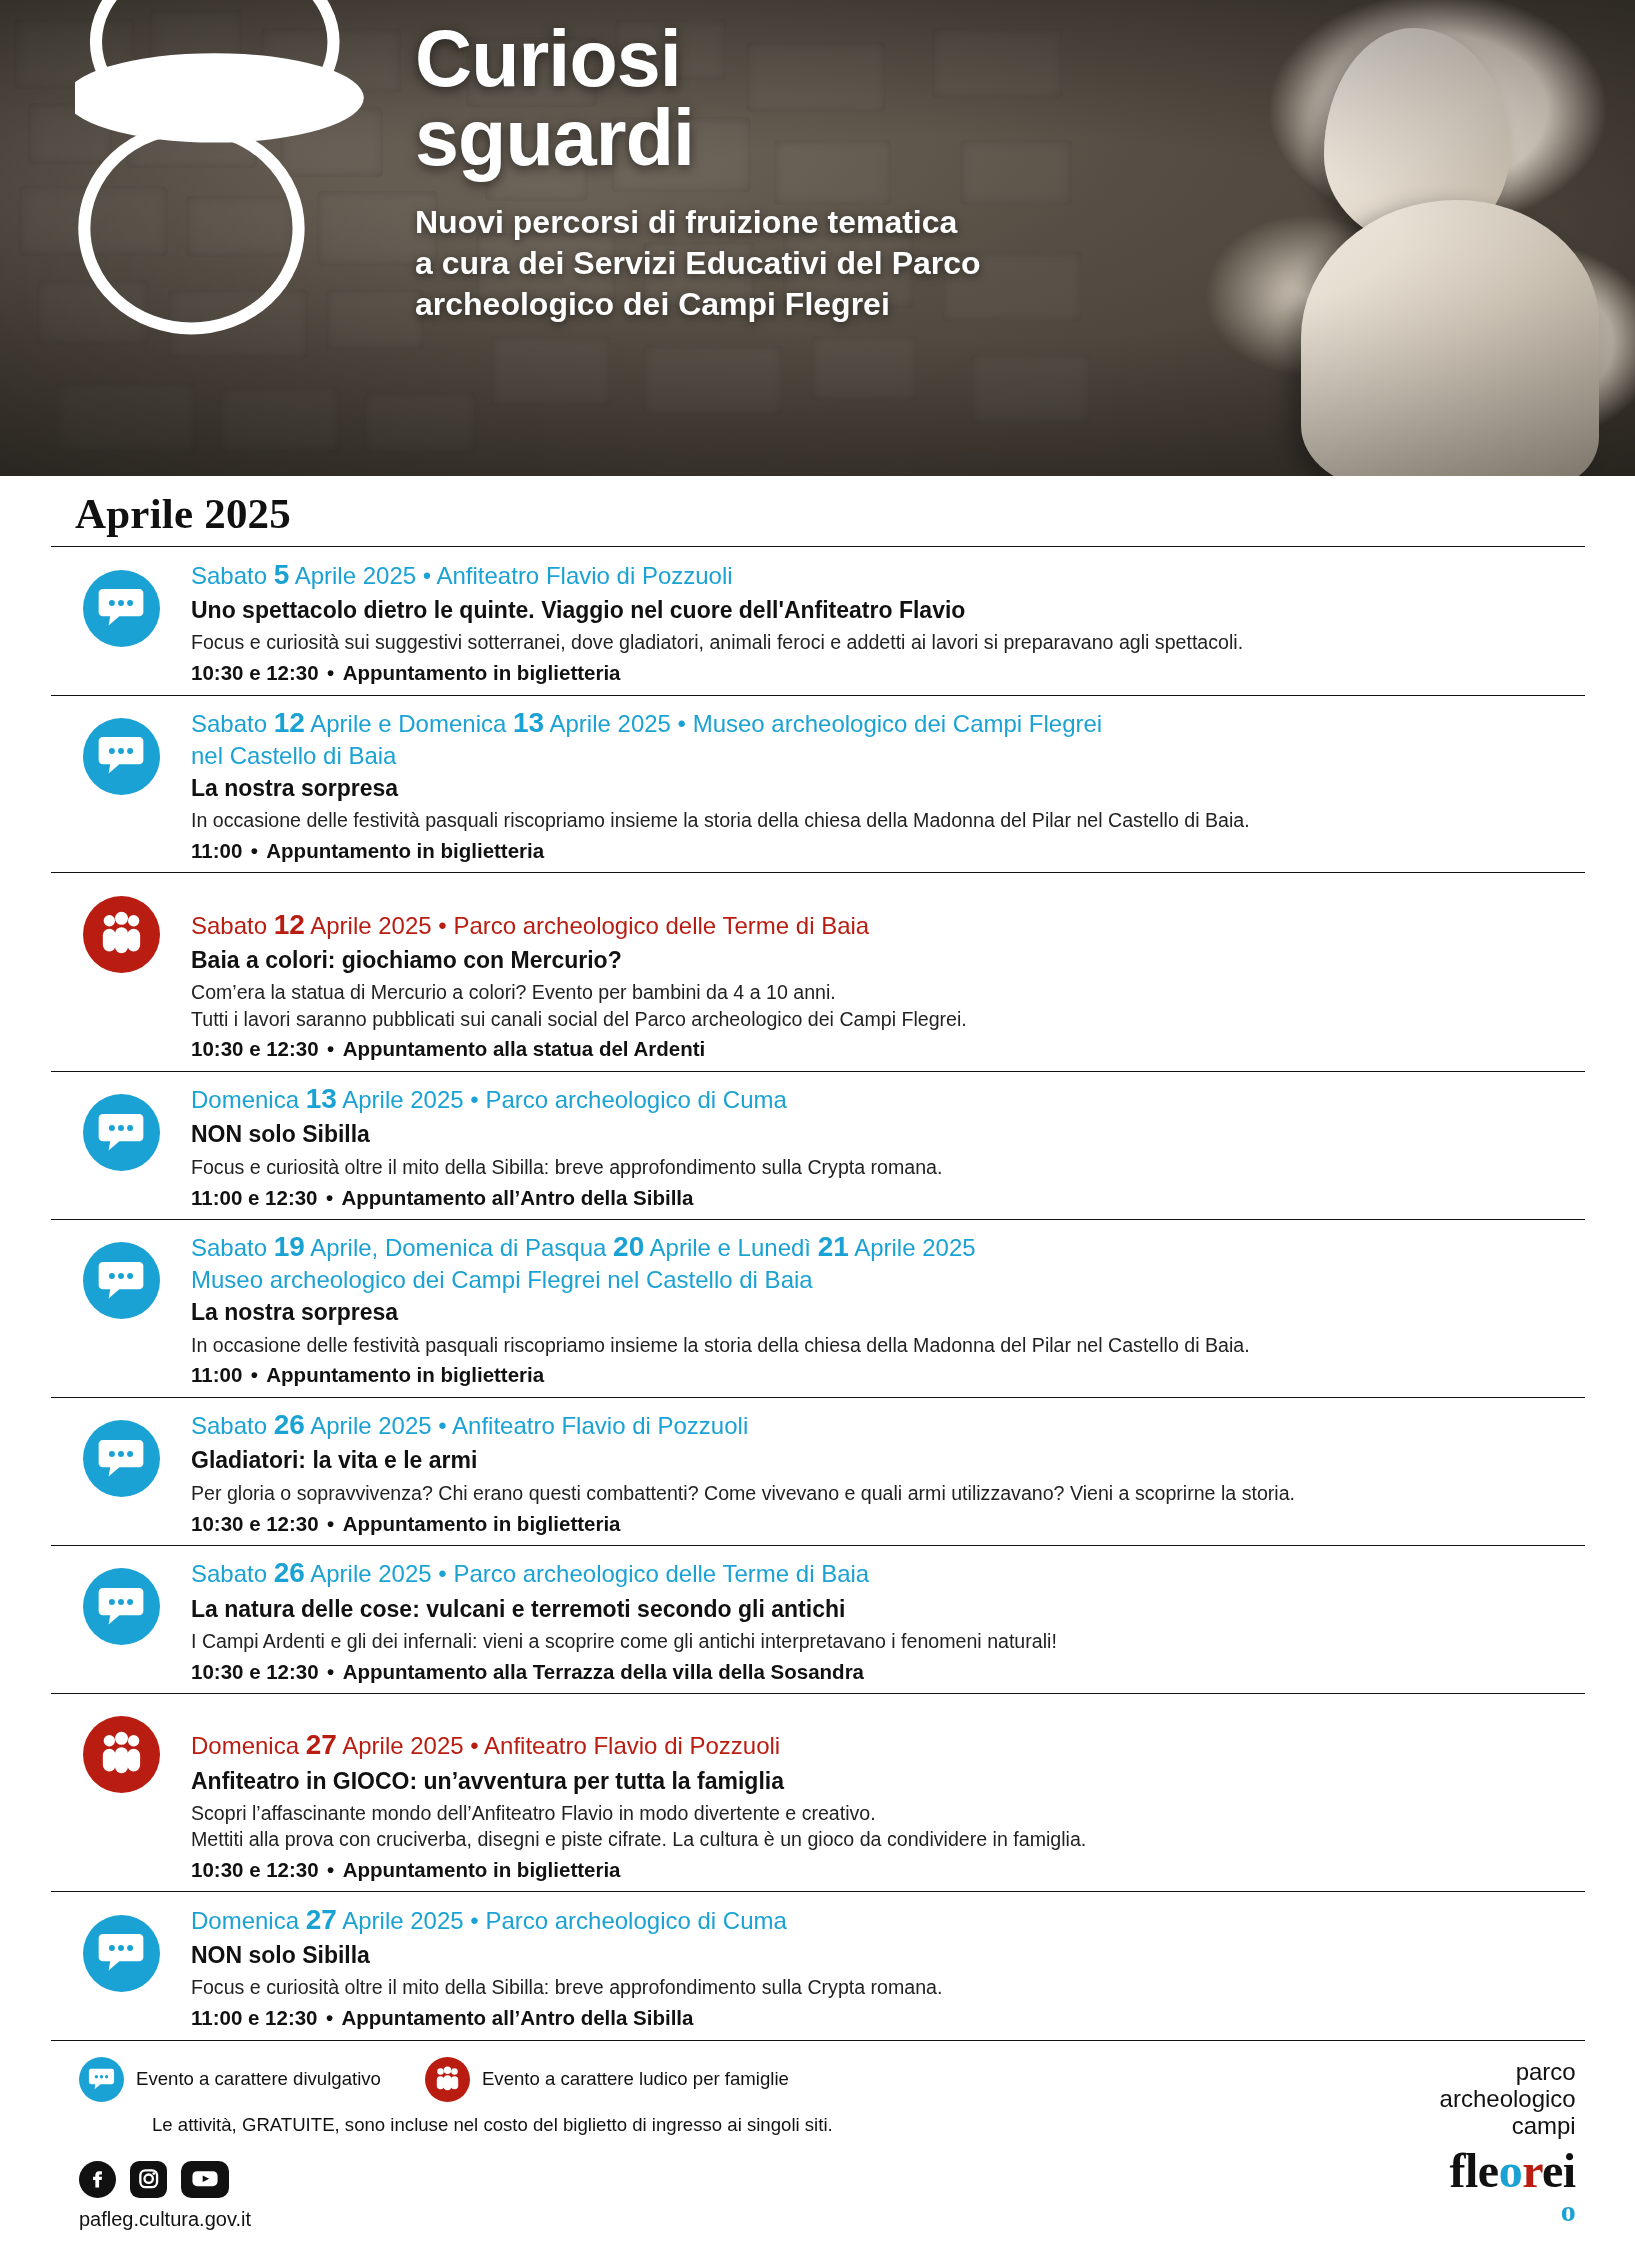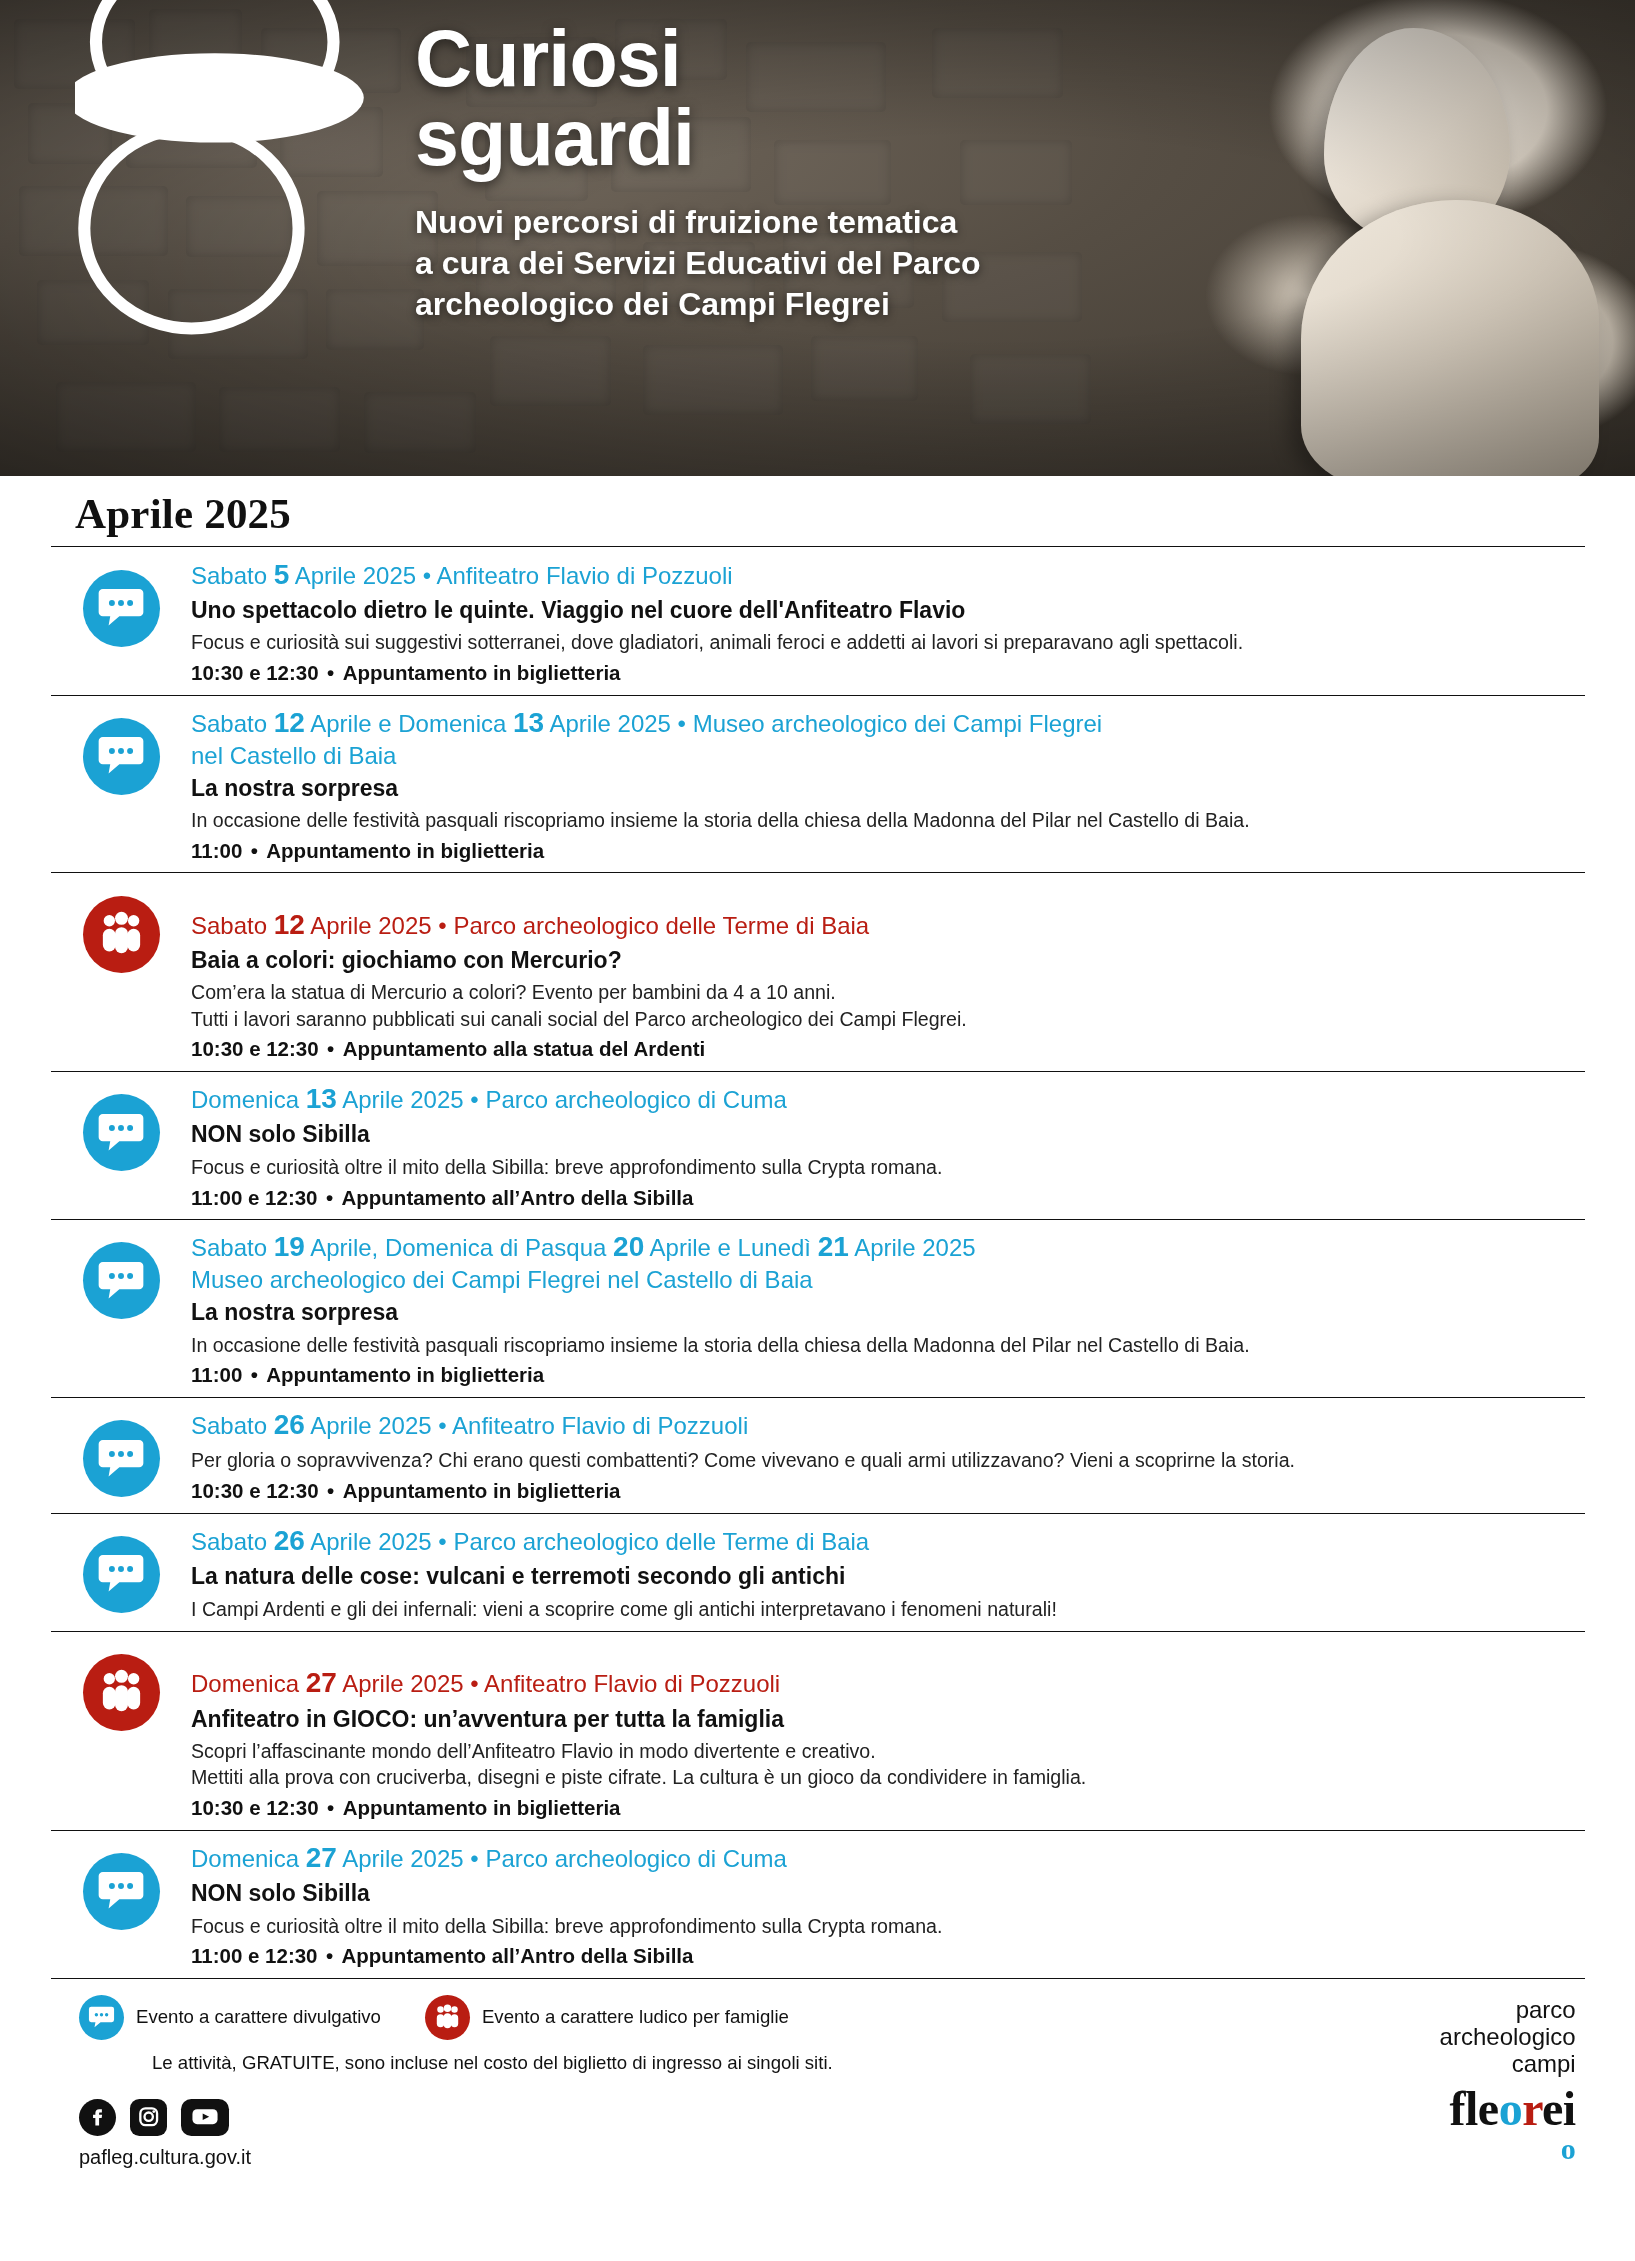--- a/index.html
+++ b/index.html
@@ -361,39 +361,41 @@
             <svg width="48" height="48" viewBox="0 0 58 58">
               <path d="M7 6h44a5 5 0 0 1 5 5v23a5 5 0 0 1-5 5H27l-13 11 2-11H7a5 5 0 0 1-5-5V11a5 5 0 0 1 5-5z" fill="#ffffff"></path>
               <circle cx="18" cy="23" r="3.6" fill="#1ba2d4"></circle>
               <circle cx="29" cy="23" r="3.6" fill="#1ba2d4"></circle>
               <circle cx="40" cy="23" r="3.6" fill="#1ba2d4"></circle>
             </svg>
           </div>
         </div>
         <div class="body-cell">
           <div class="ev-when">Sabato <b>26</b> Aprile 2025 • Anfiteatro Flavio di Pozzuoli</div>
+          <div class="ev-title">Gladiatori: la vita e le armi</div>
           <div class="ev-desc">Per gloria o sopravvivenza? Chi erano questi combattenti? Come vivevano e quali armi utilizzavano? Vieni a scoprirne la storia.</div>
           <div class="ev-time"><span>10:30 e 12:30</span><span class="sep">•</span><span>Appuntamento in biglietteria</span></div>
         </div>
       </div>
       <div class="event">
         <div class="icon-cell">
           <div class="badge talk">
             <svg width="48" height="48" viewBox="0 0 58 58">
               <path d="M7 6h44a5 5 0 0 1 5 5v23a5 5 0 0 1-5 5H27l-13 11 2-11H7a5 5 0 0 1-5-5V11a5 5 0 0 1 5-5z" fill="#ffffff"></path>
               <circle cx="18" cy="23" r="3.6" fill="#1ba2d4"></circle>
               <circle cx="29" cy="23" r="3.6" fill="#1ba2d4"></circle>
               <circle cx="40" cy="23" r="3.6" fill="#1ba2d4"></circle>
             </svg>
           </div>
         </div>
         <div class="body-cell">
           <div class="ev-when">Sabato <b>26</b> Aprile 2025 • Parco archeologico delle Terme di Baia</div>
           <div class="ev-title">La natura delle cose: vulcani e terremoti secondo gli antichi</div>
           <div class="ev-desc">I Campi Ardenti e gli dei infernali: vieni a scoprire come gli antichi interpretavano i fenomeni naturali!</div>
+          <div class="ev-time"><span>10:30 e 12:30</span><span class="sep">•</span><span>Appuntamento alla Terrazza della villa della Sosandra</span></div>
         </div>
       </div>
       <div class="event">
         <div class="icon-cell">
           <div class="badge family">
             <svg width="47" height="47" viewBox="0 0 58 58">
               <circle cx="14" cy="12" r="7" fill="#ffffff"></circle>
               <circle cx="29" cy="9" r="8" fill="#ffffff"></circle>
               <circle cx="44" cy="12" r="7" fill="#ffffff"></circle>
               <rect x="6" y="22" width="16" height="28" rx="8" fill="#ffffff"></rect>

